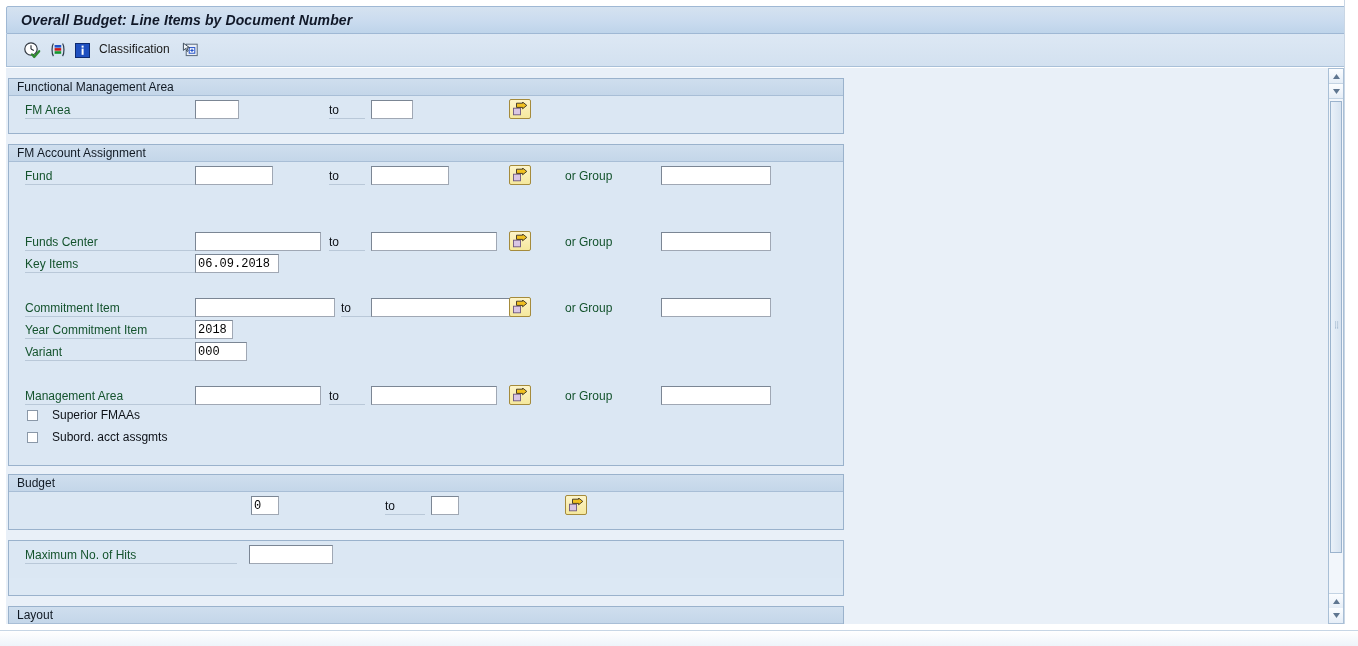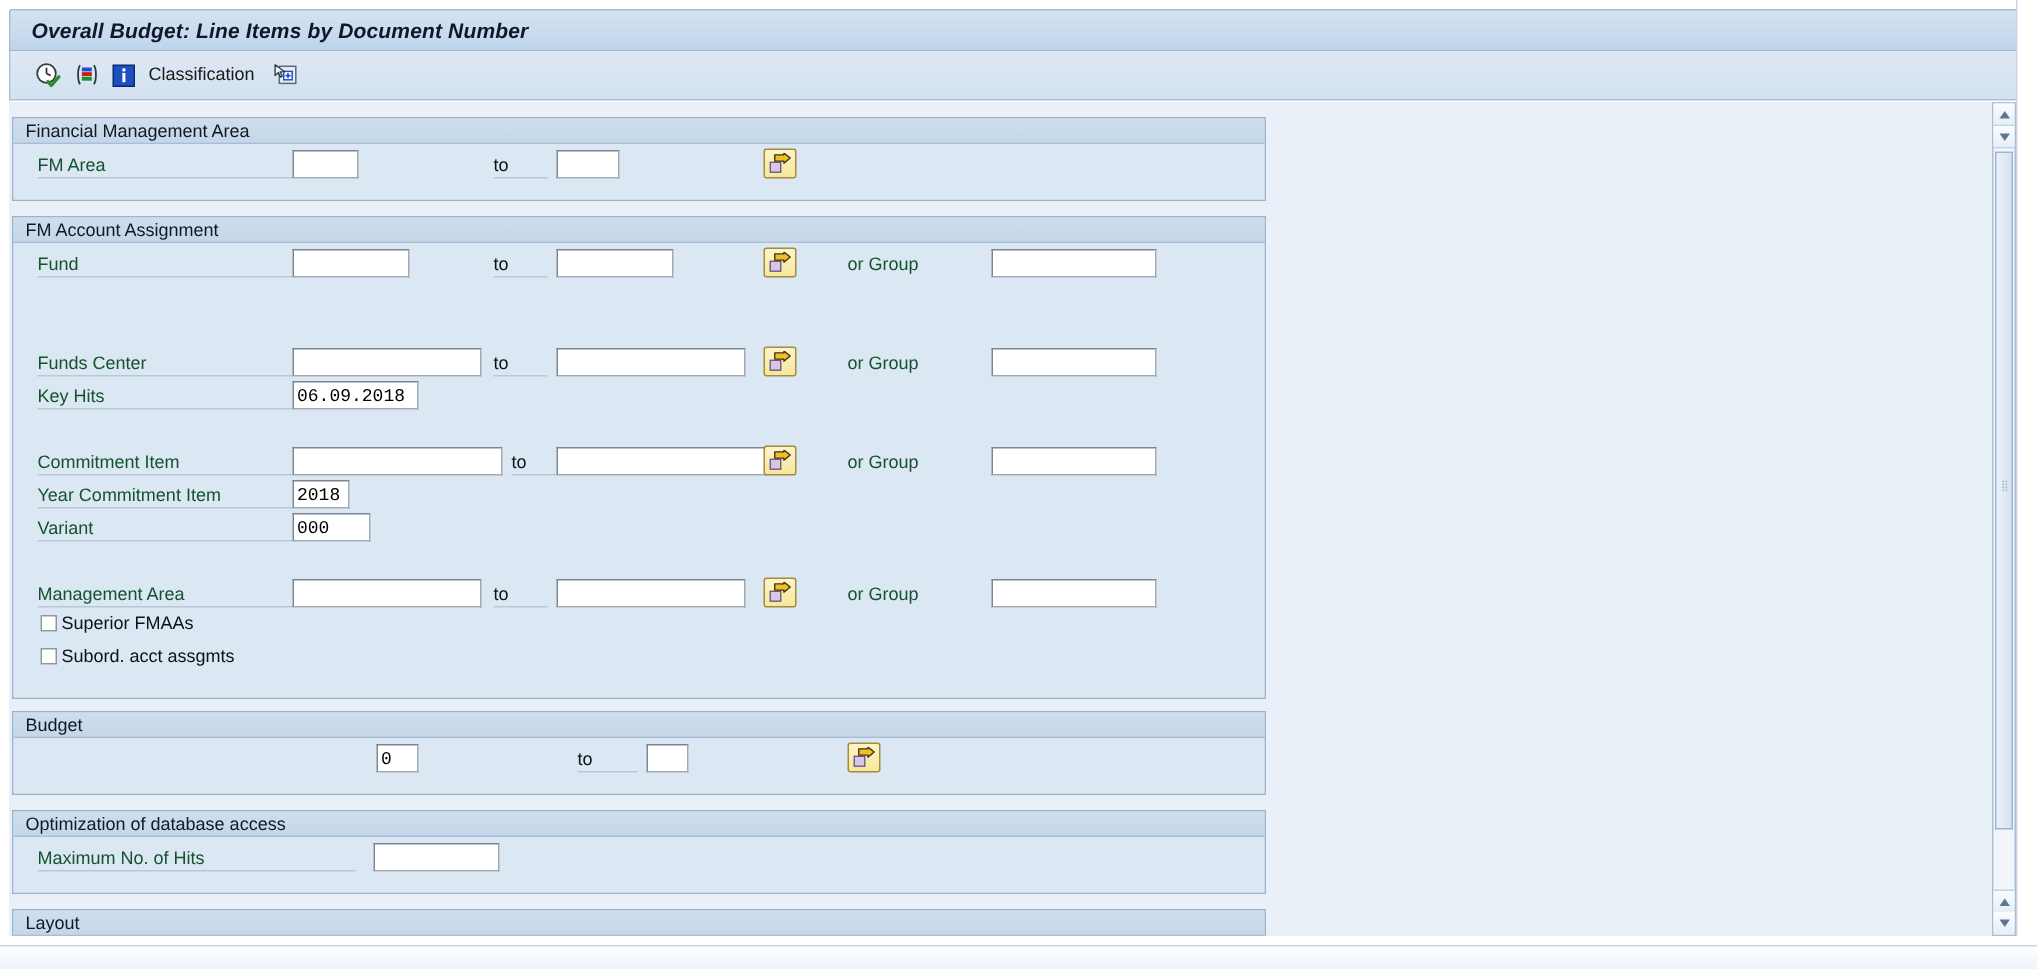--- a/index.html
+++ b/index.html
@@ -179,21 +179,21 @@
     box-sizing: border-box;
     cursor: pointer;
     display: flex;
     align-items: center;
     justify-content: center;
   }
   .cbx-row {
     position: absolute;
     display: flex;
     align-items: center;
-    gap: 3px;
+    gap: 14px;
     cursor: pointer;
   }
   .cbx {
     width: 11px;
     height: 11px;
     background: #ffffff;
     border: 1px solid #8a98a8;
     box-sizing: border-box;
     display: inline-block;
   }
@@ -328,21 +328,21 @@
       </svg>
     </div>
 
     <div class="watermark">© www.tutorialkart.com</div>
   </div>
 
   <div class="content">
     <div class="formwrap">
 
       <div class="grp" style="top:10px; height:56px;">
-        <div class="grp-head">Financial Management Area</div>
+        <div class="grp-head">Functional Management Area</div>
         <div class="grp-body" style="height:37px;">
           <div class="fld-label" style="left:16px; top:7px; width:170px;">FM Area</div>
           <input class="inp" style="left: 186px; top: 4px; width: 44px;" value="">
           <div class="to-label" style="left:320px; top:7px; width:36px;">to</div>
           <input class="inp" style="left: 362px; top: 4px; width: 42px;" value="">
           <div class="arrowbtn" style="left:500px; top:3px;">
             <svg width="16" height="15" viewBox="0 0 16 15">
               <rect x="1.5" y="6.2" width="7" height="6.6" fill="#d9c6e4" stroke="#6b5580" stroke-width="0.9"></rect>
               <path d="M4.5 1.2 L10.6 1.2 L10.6 0 L14.8 3.4 L10.6 6.8 L10.6 5.4 L4.5 5.4 Z" fill="#f0c020" stroke="#3a3021" stroke-width="0.9" stroke-linejoin="round"></path>
             </svg>
@@ -373,21 +373,21 @@
           <input class="inp" style="left: 362px; top: 70px; width: 126px;" value="">
           <div class="arrowbtn" style="left:500px; top:69px;">
             <svg width="16" height="15" viewBox="0 0 16 15">
               <rect x="1.5" y="6.2" width="7" height="6.6" fill="#d9c6e4" stroke="#6b5580" stroke-width="0.9"></rect>
               <path d="M4.5 1.2 L10.6 1.2 L10.6 0 L14.8 3.4 L10.6 6.8 L10.6 5.4 L4.5 5.4 Z" fill="#f0c020" stroke="#3a3021" stroke-width="0.9" stroke-linejoin="round"></path>
             </svg>
           </div>
           <div class="fld-label" style="left:556px; top:73px; width:90px; border-bottom:none;">or Group</div>
           <input class="inp" style="left: 652px; top: 70px; width: 110px;" value="">
 
-          <div class="fld-label" style="left:16px; top:95px; width:170px;">Key Hits</div>
+          <div class="fld-label" style="left:16px; top:95px; width:170px;">Key Items</div>
           <input class="inp" style="left: 186px; top: 92px; width: 84px;" value="06.09.2018">
 
           <div class="fld-label" style="left:16px; top:139px; width:170px;">Commitment Item</div>
           <input class="inp" style="left: 186px; top: 136px; width: 140px;" value="">
           <div class="to-label" style="left:332px; top:139px; width:30px;">to</div>
           <input class="inp" style="left: 362px; top: 136px; width: 140px;" value="">
           <div class="arrowbtn" style="left:500px; top:135px;">
             <svg width="16" height="15" viewBox="0 0 16 15">
               <rect x="1.5" y="6.2" width="7" height="6.6" fill="#d9c6e4" stroke="#6b5580" stroke-width="0.9"></rect>
               <path d="M4.5 1.2 L10.6 1.2 L10.6 0 L14.8 3.4 L10.6 6.8 L10.6 5.4 L4.5 5.4 Z" fill="#f0c020" stroke="#3a3021" stroke-width="0.9" stroke-linejoin="round"></path>
@@ -435,21 +435,20 @@
           <div class="arrowbtn" style="left:556px; top:3px;">
             <svg width="16" height="15" viewBox="0 0 16 15">
               <rect x="1.5" y="6.2" width="7" height="6.6" fill="#d9c6e4" stroke="#6b5580" stroke-width="0.9"></rect>
               <path d="M4.5 1.2 L10.6 1.2 L10.6 0 L14.8 3.4 L10.6 6.8 L10.6 5.4 L4.5 5.4 Z" fill="#f0c020" stroke="#3a3021" stroke-width="0.9" stroke-linejoin="round"></path>
             </svg>
           </div>
         </div>
       </div>
 
       <div class="grp" style="top:472px; height:56px;">
-        <div class="grp-head">Optimization of database access</div>
         <div class="grp-body" style="height:37px;">
           <div class="fld-label" style="left:16px; top:7px; width:212px;">Maximum No. of Hits</div>
           <input class="inp" style="left: 240px; top: 4px; width: 84px;" value="">
         </div>
       </div>
 
       <div class="grp" style="top:538px; height:24px;">
         <div class="grp-head">Layout</div>
       </div>
 

